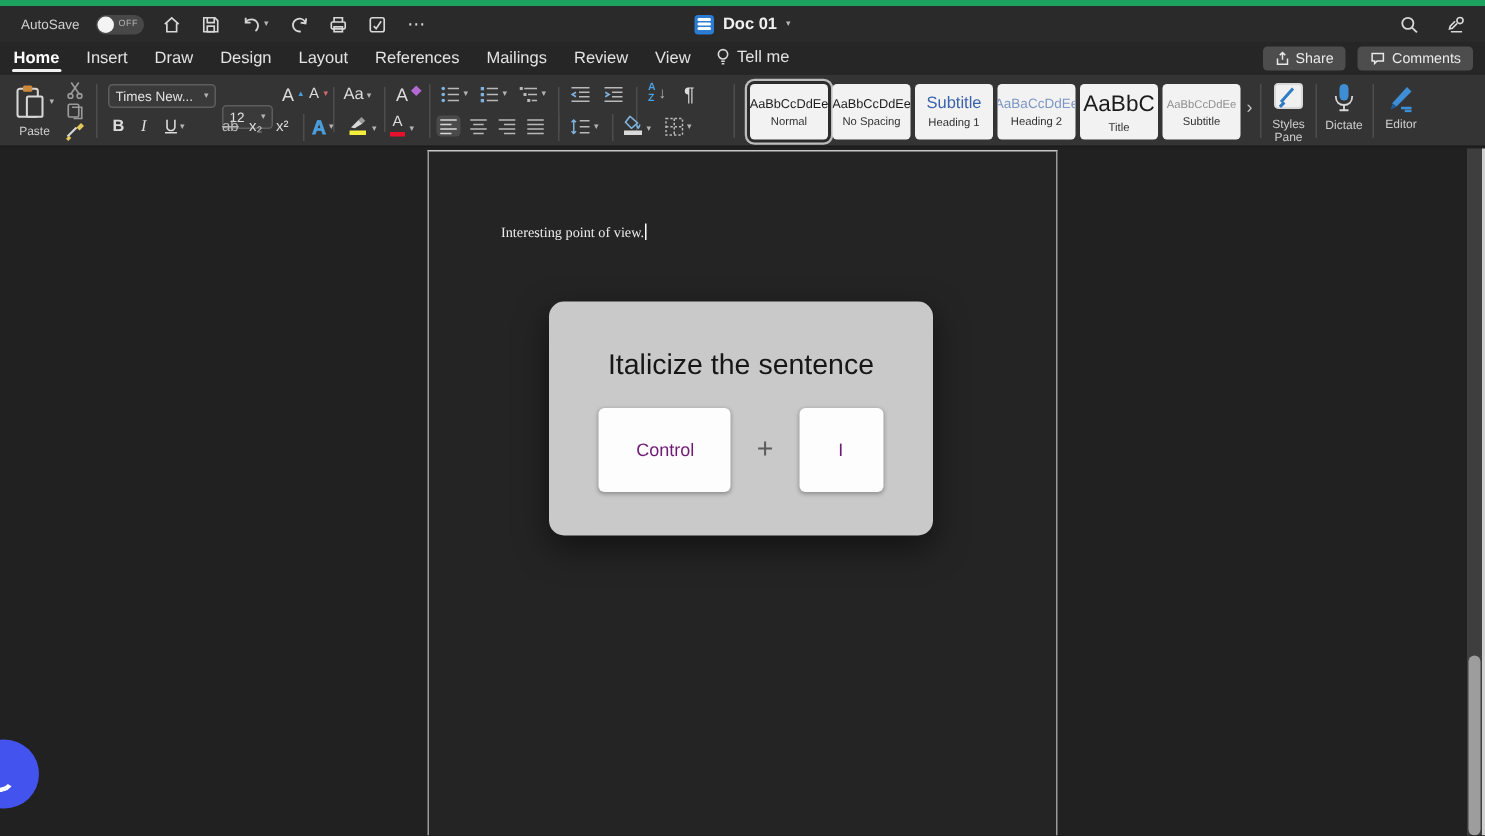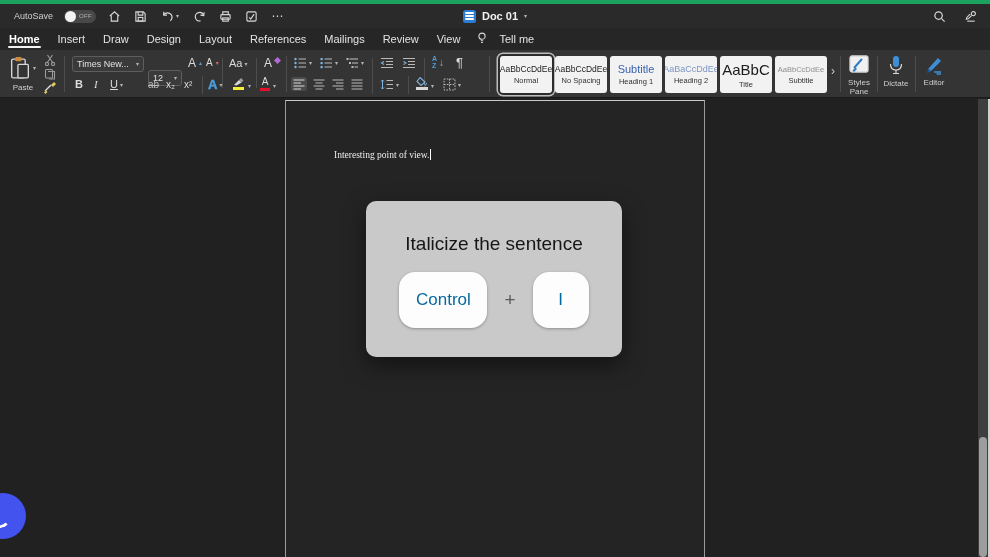--- a/index.html
+++ b/index.html
@@ -21,21 +21,21 @@
   .doc-title { font-size:11px; font-weight:bold; color:#f0f0f0; }
   .tb-right { position:absolute; right:12px; top:0; height:24px; display:flex; align-items:center; gap:16px; }
   .chev { font-size:6px; color:#b3b3b3; line-height:1; }
   .chev::before { content:"▾"; }
 
   .tabbar { position:absolute; left:0; top:28px; width:990px; height:22px; background:#262626; }
   .tabs { position:absolute; left:8px; top:0; height:22px; display:flex; align-items:center; gap:16px; }
   .tab { font-size:11px; color:#e3e3e3; position:relative; padding:4px 1px; cursor:default; }
   .tab.active { font-weight:bold; color:#ffffff; }
   .tab.active::after { content:""; position:absolute; left:0; right:0; bottom:1px; height:2px; background:#f2f2f2; border-radius:2px; }
-  .tellme { display:flex; align-items:center; gap:12px; font-size:11px; color:#e3e3e3; }
+  .tellme { display:flex; gap:4px; font-size:11px; color:#e3e3e3; }
   .tab-actions { position:absolute; right:8px; top:3px; display:flex; gap:8px; }
   .pill-btn { height:16px; background:#4d4d4d; border-radius:3px; display:flex; align-items:center; gap:4px; padding:0 8px; font-size:9.5px; color:#eaeaea; }
 
   
   .ribbon { position:absolute; left:0; top:50px; width:990px; height:48px; background:#343434; border-bottom:1px solid #1a1a1a; }
   .sep { position:absolute; top:6px; width:1px; height:36px; background:#4d4d4d; }
   .rb-label { font-size:8px; color:#cfcfcf; text-align:center; }
   .rb-glyph { font-size:11px; color:#dcdcdc; line-height:1; }
   .rb-btn { position:absolute; display:flex; align-items:center; gap:2px; cursor:default; }
   .box-select { position:absolute; height:16px; border:1px solid #5d5d5d; border-radius:3px; background:#3a3a3a; display:flex; align-items:center; justify-content:space-between; padding:0 4px; font-size:9px; color:#e2e2e2; }
@@ -53,21 +53,21 @@
 
   
   .docarea { position:absolute; left:0; top:99px; width:990px; height:458px; background:#212121; }
   .page { position:absolute; left:285px; top:1px; width:420px; height:457px; background:#242424; border-left:1px solid #9a9a9a; border-right:1px solid #9a9a9a; border-top:1px solid #c8c8c8; }
   .doc-text { position:absolute; left:48px; top:48px; font-family:"Liberation Serif", serif; font-size:9.5px; color:#ececec; }
   .caret-bar { display:inline-block; width:1px; height:11px; background:#ffffff; vertical-align:-2px; margin-left:1px; }
 
   .overlay-card { position:absolute; left:366px; top:102px; width:256px; height:156px; background:#c9c9c9; border-radius:10px; box-shadow:0 8px 22px rgba(0,0,0,.5); }
   .overlay-title { margin-top:32px; text-align:center; font-size:19px; color:#161616; }
   .keys-row { margin-top:17px; display:flex; align-items:center; justify-content:center; gap:17px; }
-  .keycap { background:#fdfdfd; border-radius:16px; box-shadow:0 1px 3px rgba(0,0,0,.3); display:flex; align-items:center; justify-content:center; font-size:17px; color:#0369a1; }
+  .keycap { background:#fdfdfd; border-radius:4px; box-shadow:0 1px 3px rgba(0,0,0,.3); display:flex; align-items:center; justify-content:center; font-size:12px; color:#701a75; }
   .key-mod { width:88px; height:56px; }
   .key-ltr { width:56px; height:56px; }
   .plus-sign { font-size:19px; color:#5c5c5c; }
 
   .scroll-track { position:absolute; left:978px; top:0; width:10px; height:458px; background:#3e3e3e; }
   .scroll-thumb { position:absolute; left:1px; top:338px; width:8px; height:120px; background:#9d9d9d; border-radius:4px; }
   .right-edge { position:absolute; left:988px; top:0; width:2px; height:458px; background:#cfcfcf; }
 
   .assistant-bubble { position:absolute; left:-20px; top:394px; width:46px; height:46px; border-radius:50%; background:#4353ee; }
   .assistant-smile { position:absolute; left:12px; top:22px; width:17px; height:13px; border:3px solid transparent; border-bottom:3px solid #ffffff; border-radius:50%; transform:rotate(-14deg); }
@@ -168,20 +168,35 @@
       <span class="tellme">
         <span>
           <svg width="10" height="12" viewBox="0 0 10 12" fill="none" stroke="#d8d8d8" stroke-width="1.1">
               <circle cx="5" cy="4.2" r="3.1"></circle>
               <path d="M3.8 8.8 H6.2 M4.1 10.5 H5.9"></path>
             </svg>
         </span>
         <span>Tell me</span>
       </span>
     </div>
+    <div class="tab-actions">
+      <span class="pill-btn">
+        <svg width="10" height="10" viewBox="0 0 12 12" fill="none" stroke="#e8e8e8" stroke-width="1.2">
+            <path d="M6 7 V1.5 M3.8 3.3 L6 1.2 L8.2 3.3"></path>
+            <path d="M2 6 V10.5 H10 V6"></path>
+          </svg>
+        <span>Share</span>
+      </span>
+      <span class="pill-btn">
+        <svg width="11" height="10" viewBox="0 0 12 12" fill="none" stroke="#e8e8e8" stroke-width="1.2">
+            <path d="M1.5 2 H10.5 V8 H5.5 L3.5 10 V8 H1.5 Z"></path>
+          </svg>
+        <span>Comments</span>
+      </span>
+    </div>
   </div>
 
   <div class="ribbon">
 
     <div class="rb-btn" style="left:9px;top:6px;flex-direction:row;align-items:flex-start">
       <svg width="22" height="25" viewBox="0 0 20 24" fill="none">
           <rect x="2" y="3" width="13" height="18" rx="1.5" stroke="#d8d8d8" stroke-width="1.3"></rect>
           <rect x="5.5" y="1" width="6" height="4" rx="1" fill="#cc8a3d"></rect>
           <rect x="8" y="8" width="10" height="13" rx="1" fill="#343434" stroke="#d8d8d8" stroke-width="1.3"></rect>
         </svg>

